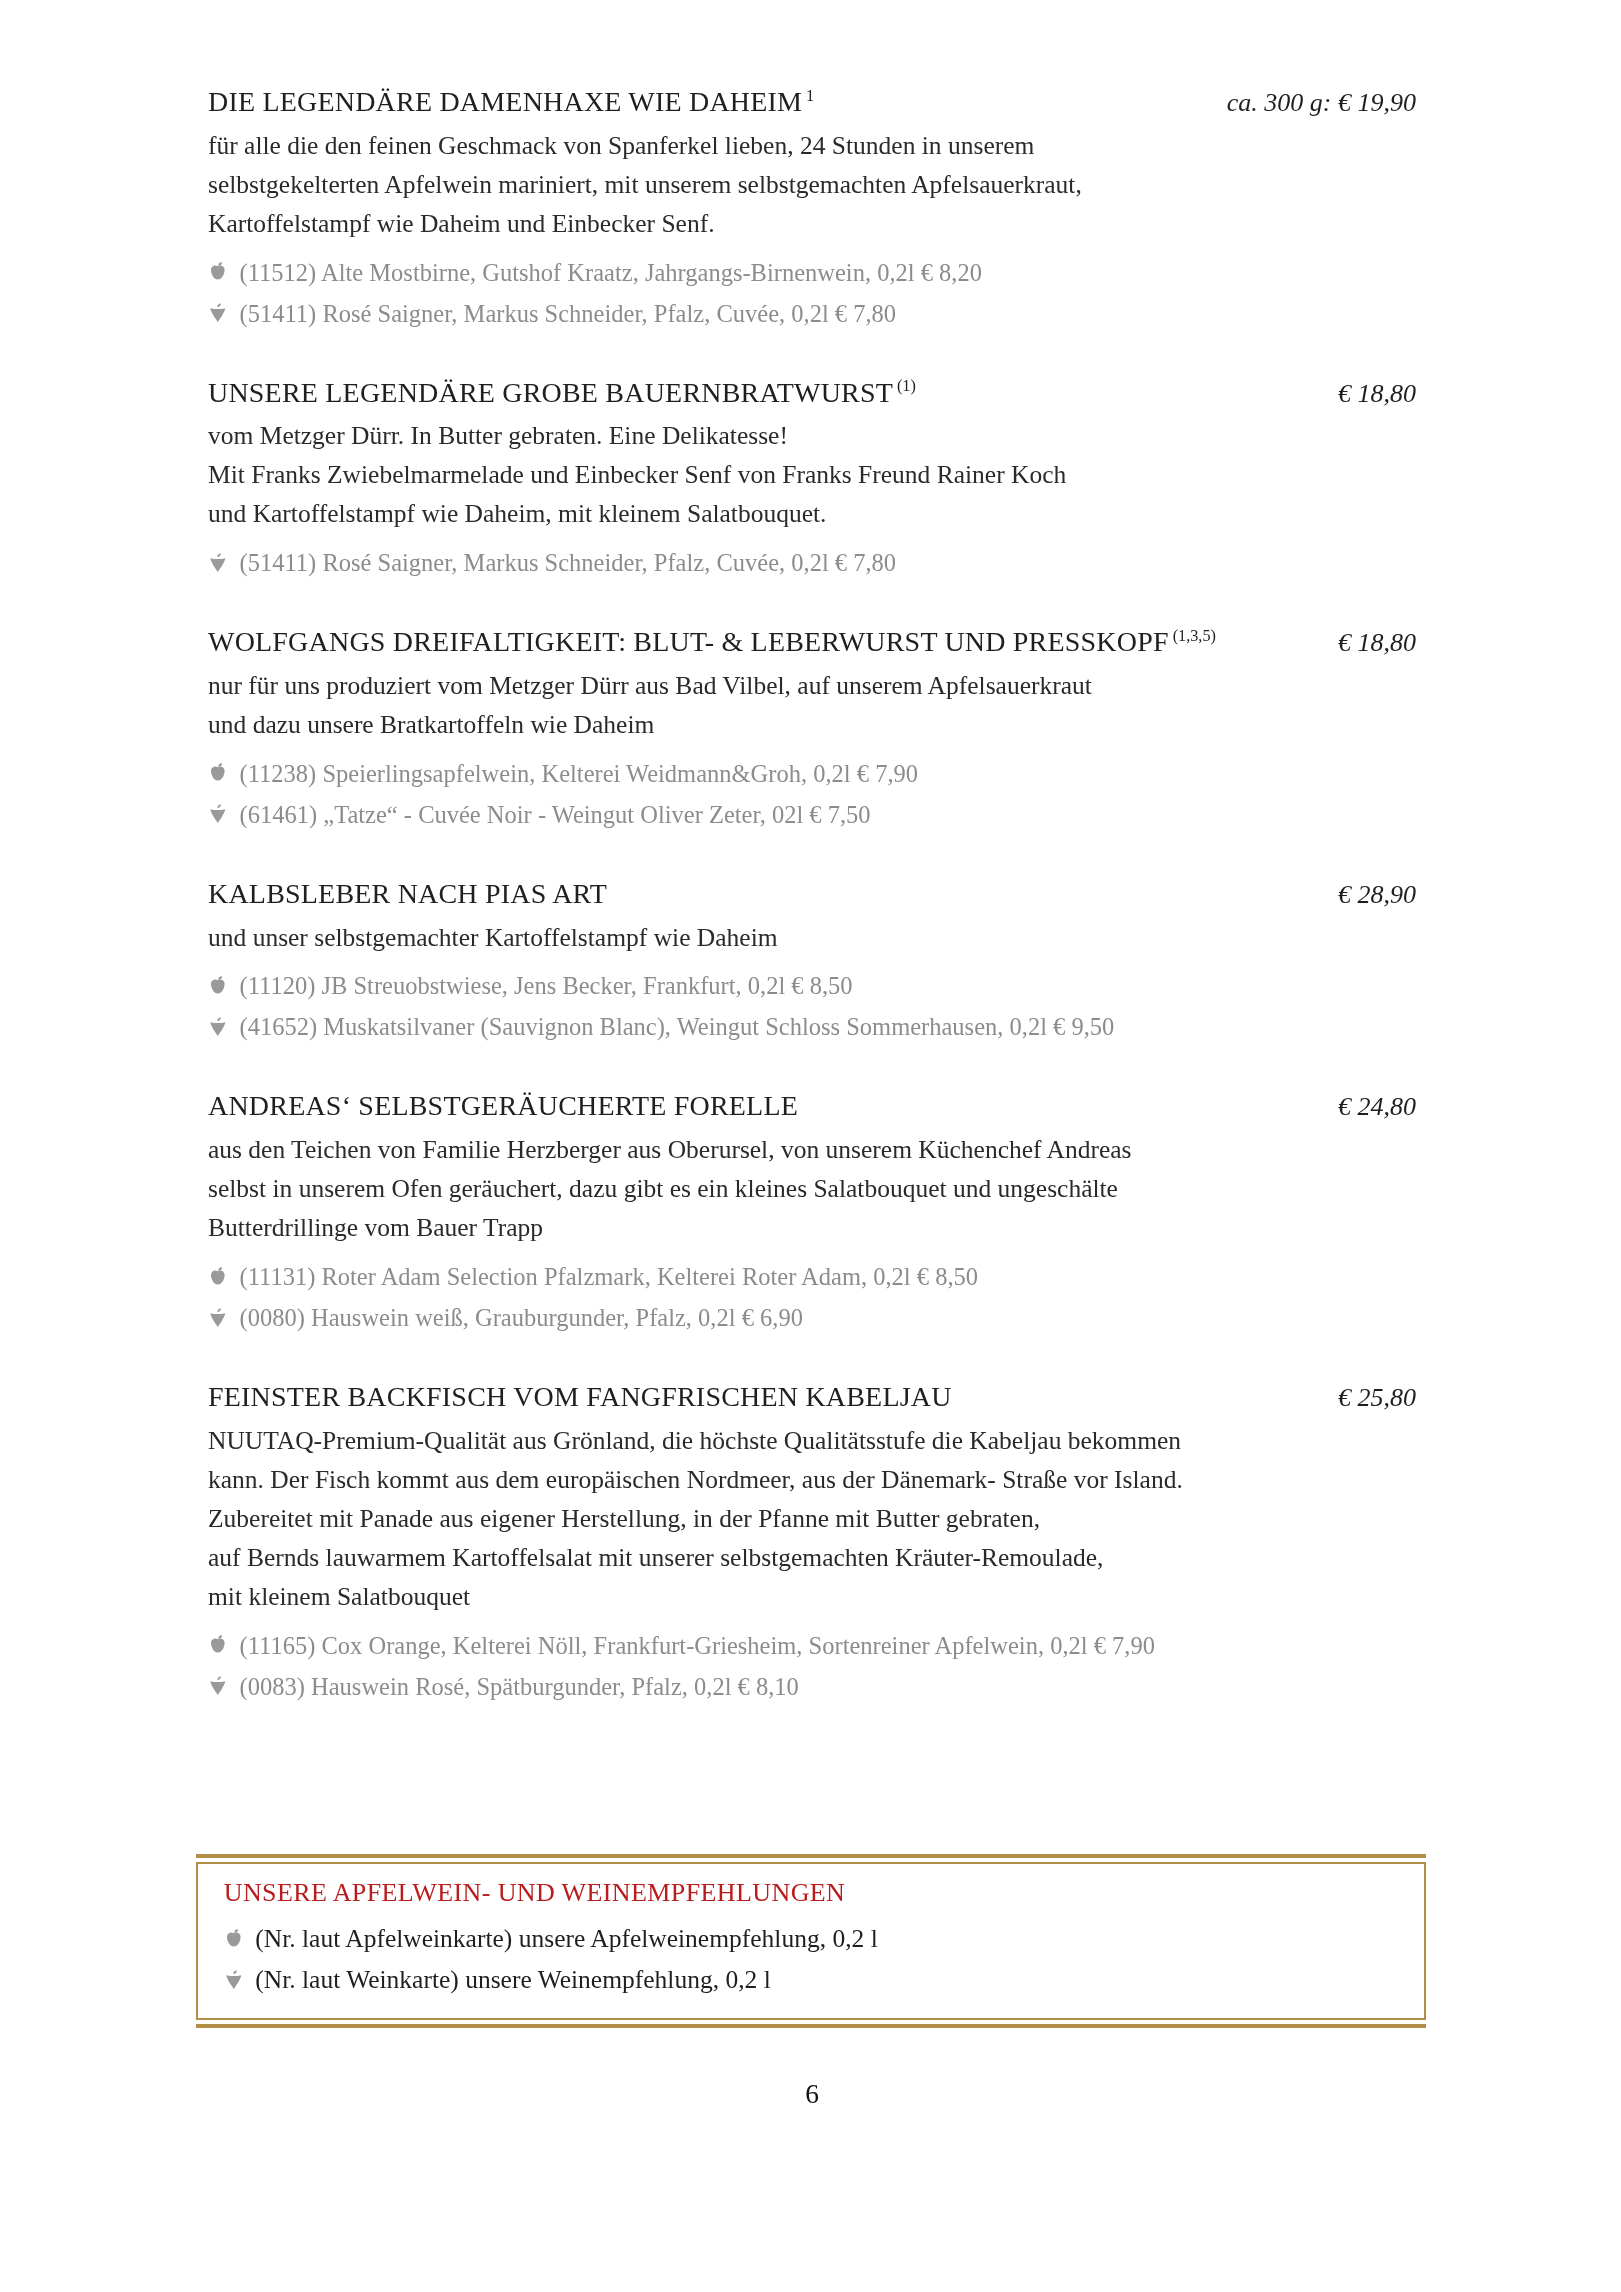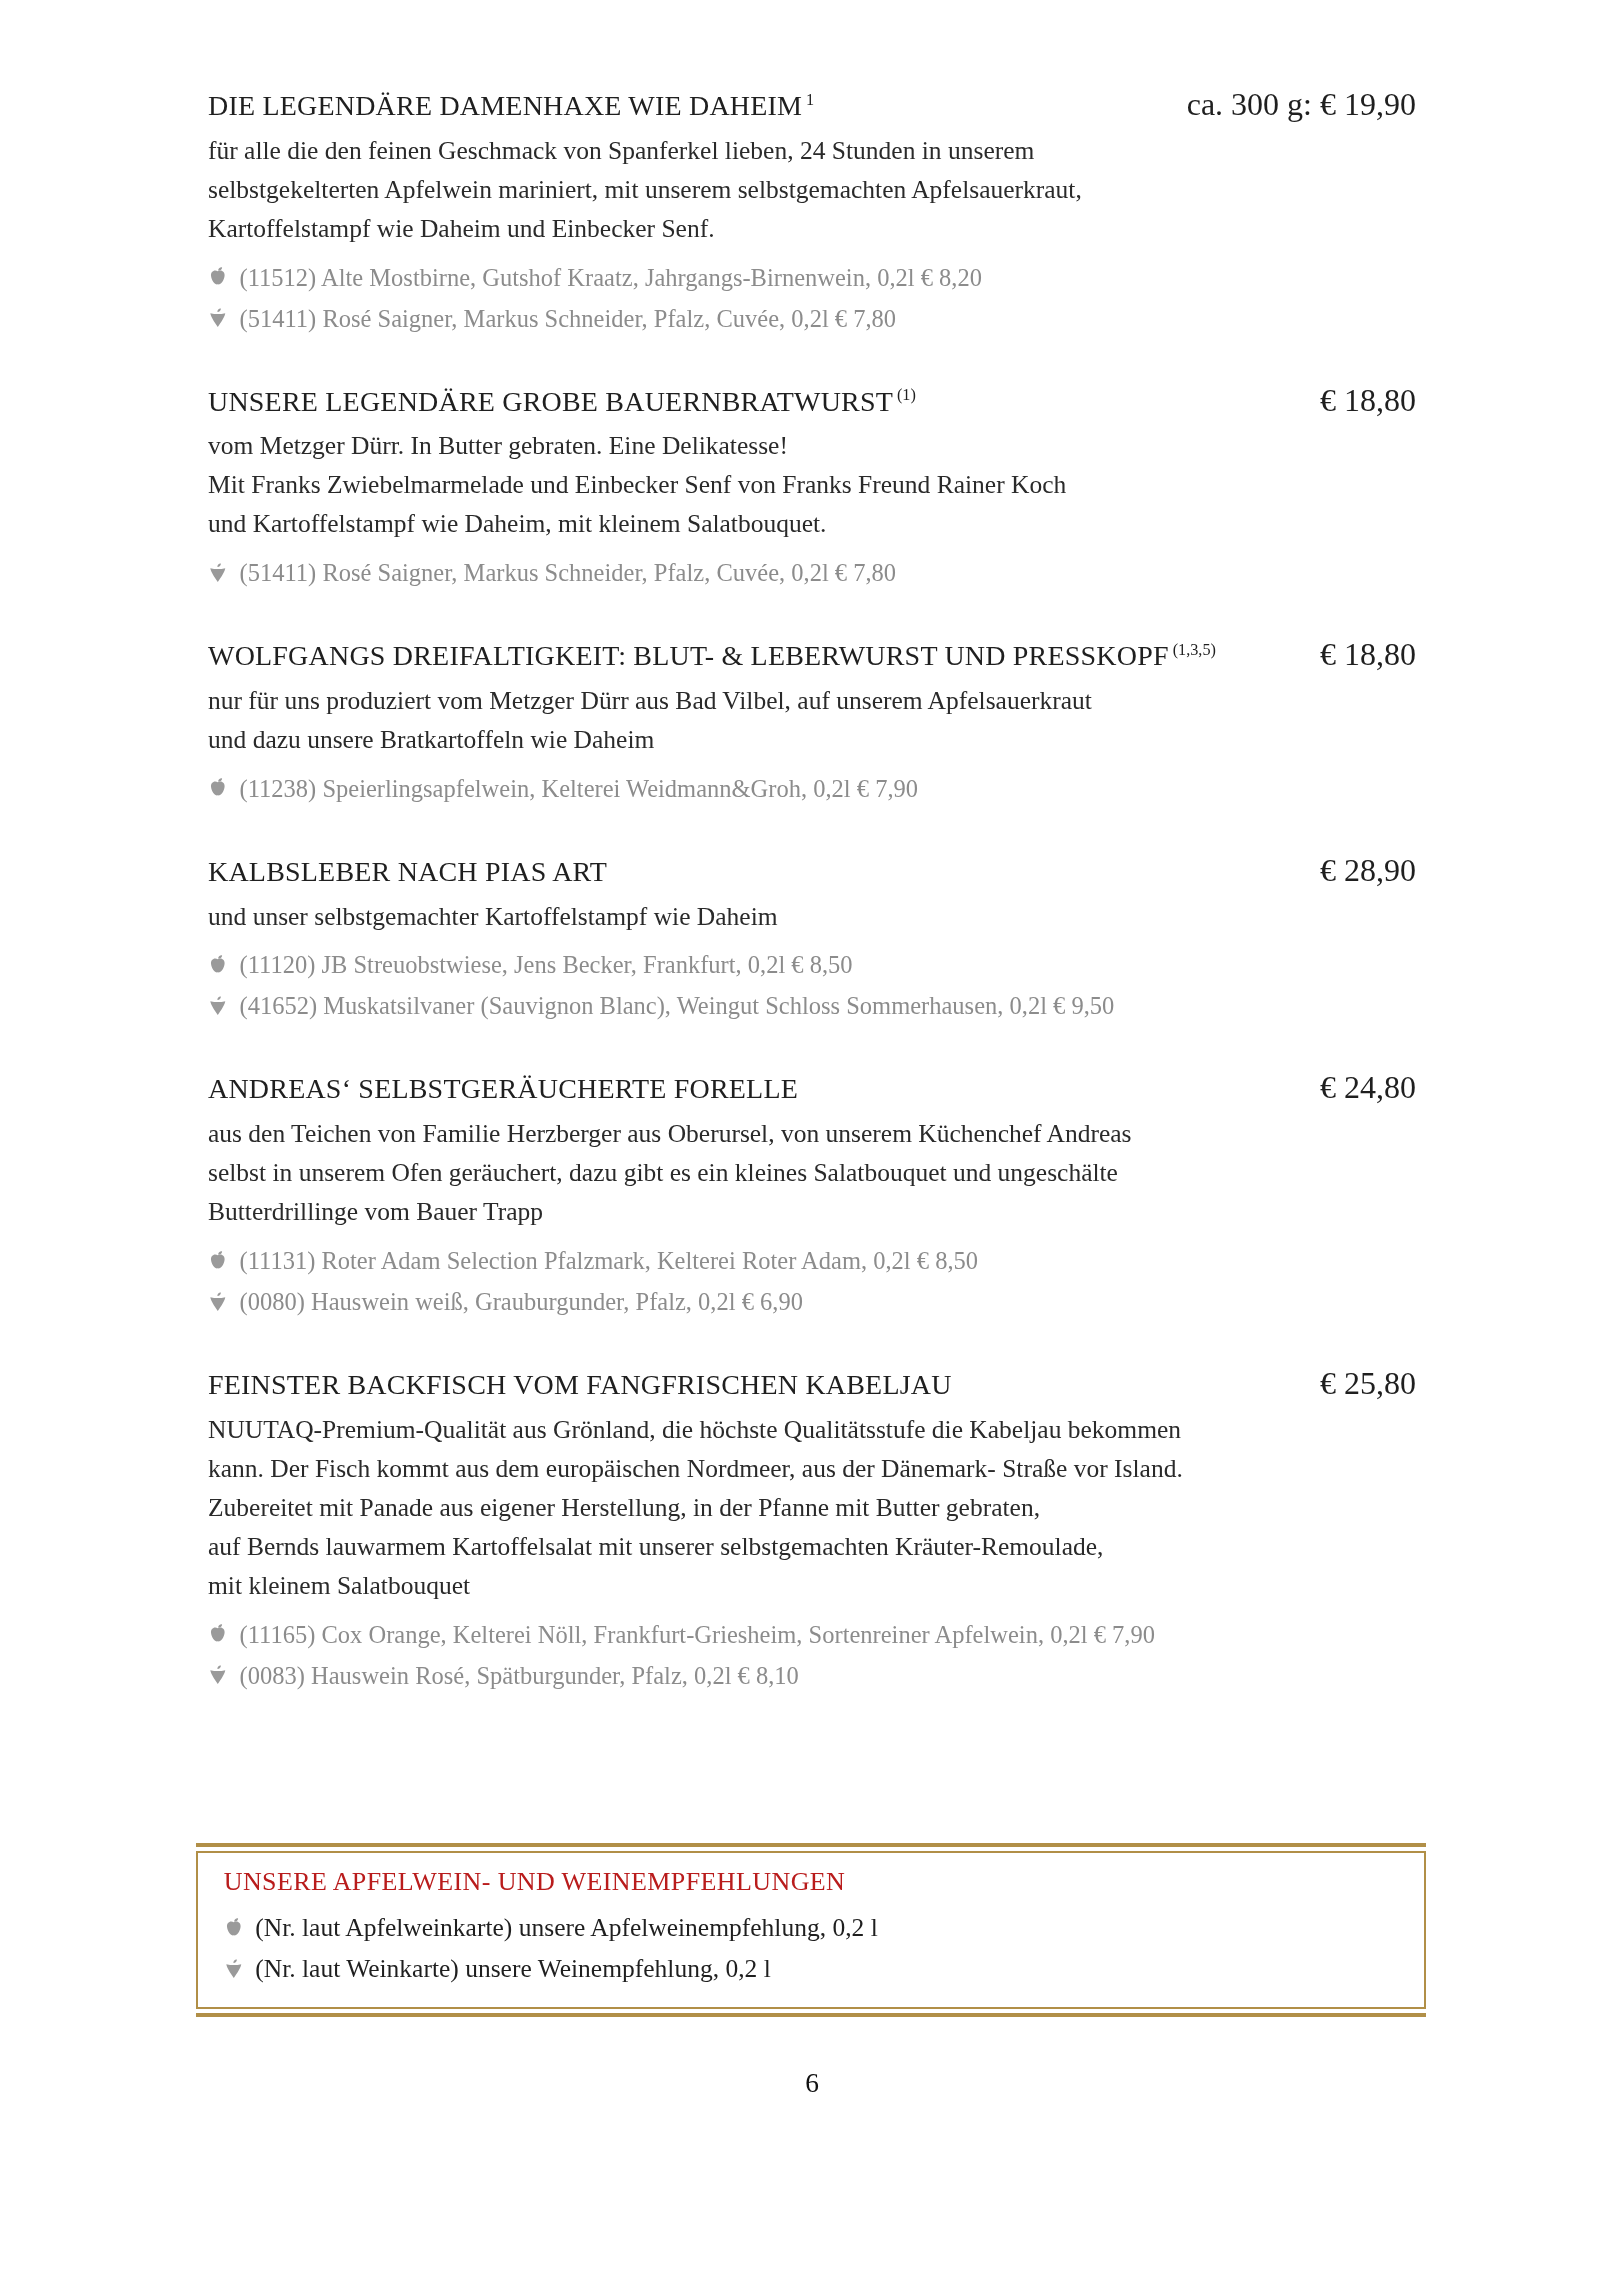--- a/index.html
+++ b/index.html
@@ -37,23 +37,24 @@
     letter-spacing: 0.2px;
     color: #1f1f1f;
     white-space: nowrap;
   }
   .title sup {
     font-size: 0.58em;
     margin-left: 3.9px;
     letter-spacing: 0;
   }
   .price {
-    font-size: 32px;
+    font-size: 26px;
     color: #1f1f1f;
     white-space: nowrap;
+    font-style: italic;
   }
   .desc { margin-bottom: 8.8px; }
   .desc .dline {
     font-size: 25.5px;
     line-height: 39px;
     color: #2a2a2a;
   }
   .rec {
     display: flex;
     align-items: center;
@@ -170,20 +171,29 @@
         </div>
         <div class="rec">
           <span class="icon">
             <svg viewBox="0 0 20 22" xmlns="http://www.w3.org/2000/svg">
               <path d="M10 5.4 C6.8 3.1 2.5 5.5 3.1 10.3 C3.8 15.5 7.4 19.7 10 18.7 C12.6 19.7 16.2 15.5 16.9 10.3 C17.5 5.5 13.2 3.1 10 5.4 Z"></path>
               <path d="M10.4 4.7 C10.3 2.6 12.2 0.9 14.4 1.2 C14.4 3.4 12.5 5 10.4 4.7 Z"></path>
             </svg>
           </span>
           <span>(11238) Speierlingsapfelwein, Kelterei Weidmann&amp;Groh, 0,2l € 7,90</span>
         </div>
+        <div class="rec">
+          <span class="icon">
+            <svg viewBox="0 0 20 22" xmlns="http://www.w3.org/2000/svg">
+              <path d="M2.4 6.3 C7.4 7.5 12.6 7.5 17.6 6.3 C17.3 9.5 13.8 14.9 10 20.4 C6.2 14.9 2.7 9.5 2.4 6.3 Z"></path>
+              <path d="M9.6 5 C9.5 2.9 11.2 1.2 13.2 1.5 C13.2 3.5 11.6 5.1 9.6 5 Z"></path>
+            </svg>
+          </span>
+          <span>(61461) „Tatze“ - Cuvée Noir - Weingut Oliver Zeter, 02l € 7,50</span>
+        </div>
       </section>
       <section class="item">
         <div class="head">
           <h2 class="title">KALBSLEBER NACH PIAS ART</h2>
           <div class="price">€ 28,90</div>
         </div>
         <div class="desc">
           <div class="dline">und unser selbstgemachter Kartoffelstampf wie Daheim</div>
         </div>
         <div class="rec">

